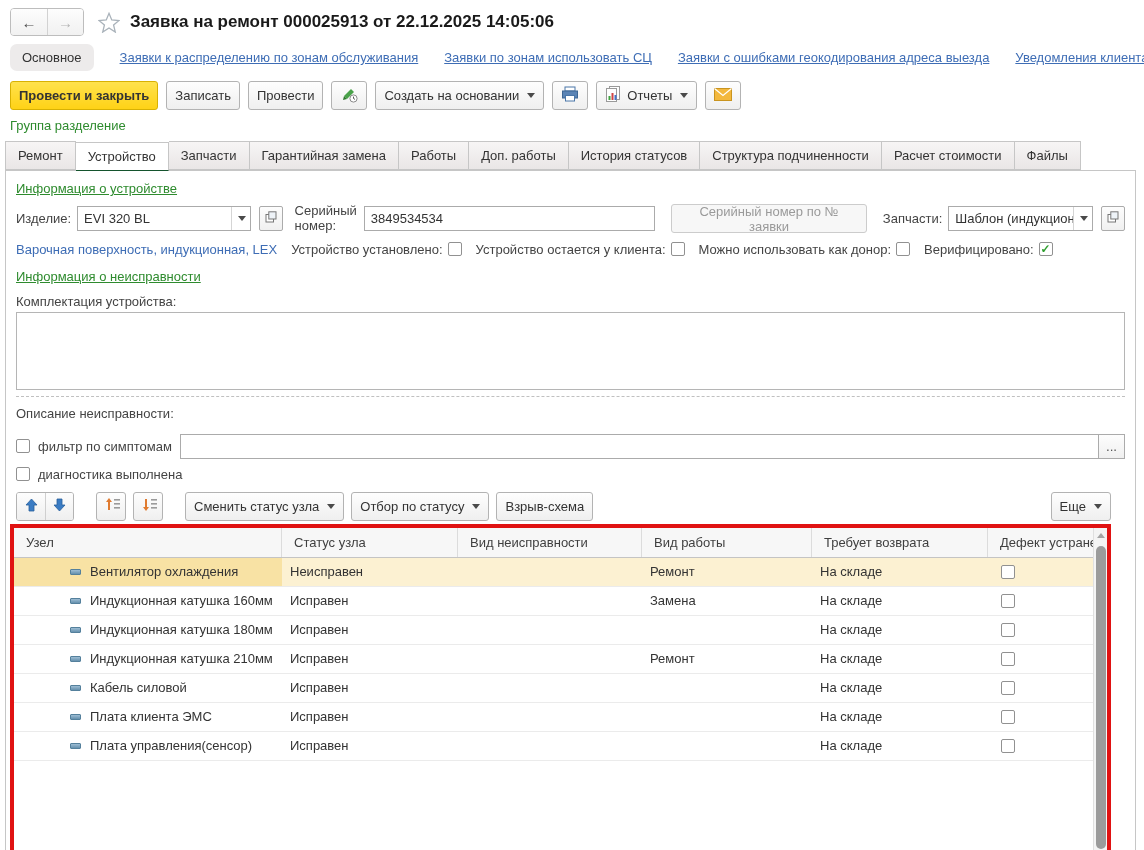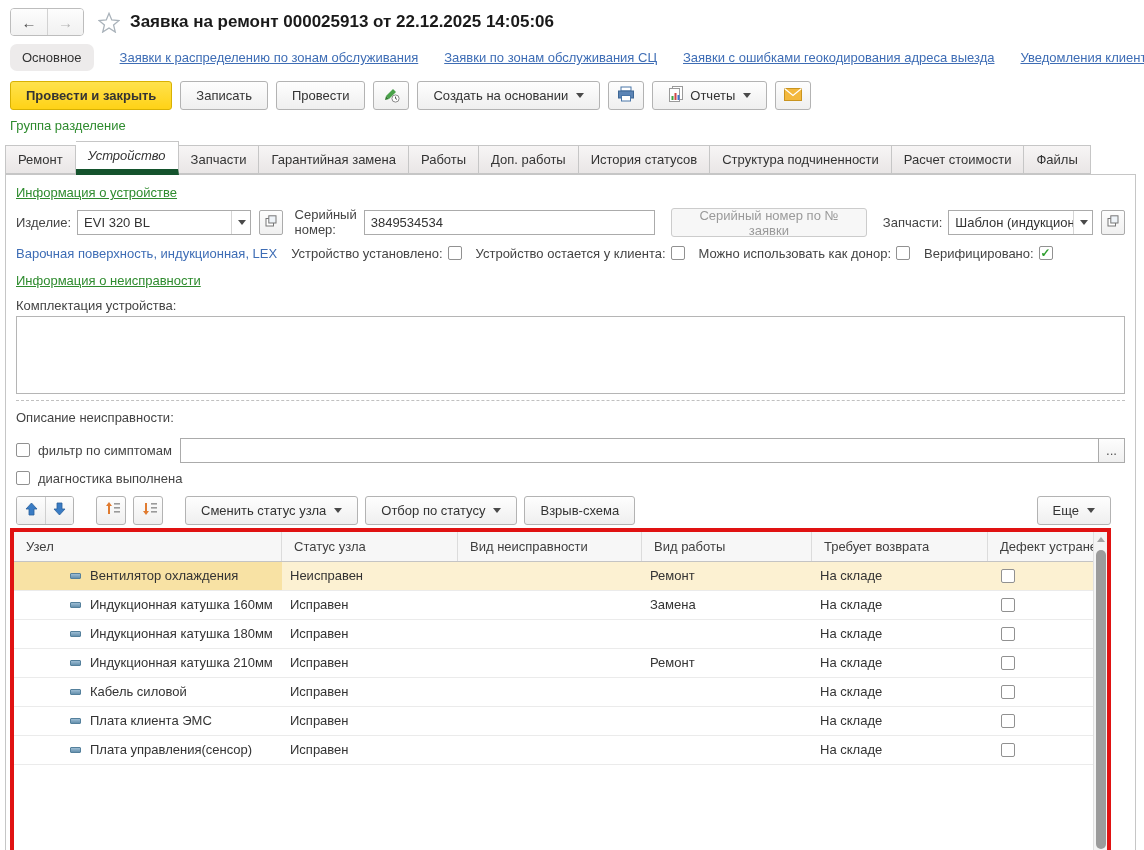--- a/index.html
+++ b/index.html
@@ -15,33 +15,33 @@
   .star { display:flex; align-items:center; margin-left:4px; }
   .page-title { font-size:17px; font-weight:bold; color:#1a1a1a; white-space:nowrap; }
 
   
   .navlinks { display:flex; align-items:center; gap:26px; padding:4px 0 6px 10px; white-space:nowrap; overflow:hidden; }
   .nav-chip { background:#edebeb; border-radius:7px; padding:6px 12px; color:#333; }
   .navlink { color:#3e6db5; text-decoration:underline; cursor:pointer; }
 
   
   .cmdbar { display:flex; align-items:center; gap:8px; padding:4px 0 6px 10px; }
-  .btn { display:inline-flex; align-items:center; gap:6px; background:linear-gradient(#fefefe,#efefef); border:1px solid #b3b3b3; border-radius:3px; padding:5px 15px; font-size:13px; color:#333; cursor:pointer; height:29px; }
+  .btn { display:inline-flex; align-items:center; gap:6px; background:linear-gradient(#fefefe,#efefef); border:1px solid #b3b3b3; border-radius:3px; padding:5px 8px; font-size:13px; color:#333; cursor:pointer; height:29px; }
   .btn-primary { background:linear-gradient(#ffe24d,#ffd216); border-color:#d8b103; font-weight:bold; }
   .btn-icon { padding:4px 8px; }
   .caret { width:0; height:0; border-left:4px solid transparent; border-right:4px solid transparent; border-top:5px solid #4a4a4a; display:inline-block; margin-left:2px; }
   .btn[disabled] { color:#9a9a9a; background:#f7f7f7; border-color:#cccccc; cursor:default; }
 
   .group-link { color:#2e8b2e; padding:2px 0 4px 10px; cursor:pointer; display:block; width:max-content; }
 
   
   .tabs { display:flex; margin:4px 8px 0 5px; border-bottom:1px solid #c6c6c6; align-items:flex-end; }
   .tab { padding:6px 12px; background:linear-gradient(#f7f5f5,#e9e6e6); border:1px solid #c6c6c6; border-left:none; cursor:pointer; white-space:nowrap; color:#333; }
   .tab:first-child { border-left:1px solid #c6c6c6; }
-  .tab.active { background:#fff; border-bottom:6px solid #14532d; margin-bottom:-1px; position:relative; z-index:2;font-style:italic; }
+  .tab.active { background:#fff; border-bottom:1px solid #14532d; margin-bottom:-1px; position:relative; z-index:2; }
 
   
   .panel { flex:1; min-height:0; margin:0 8px 0 5px; border:1px solid #c6c6c6; border-top:none; padding:8px 10px 0 10px; display:flex; flex-direction:column; }
   .sec-link { color:#2e8b2e; text-decoration:underline; cursor:pointer; display:block; width:max-content; margin:2px 0 8px 0; }
 
   .frow { display:flex; align-items:center; gap:6px; margin-bottom:8px; }
   .lbl { color:#444; white-space:nowrap; }
   .lbl2 { color:#444; line-height:1.15; }
   .combo { display:flex; align-items:center; border:1px solid #ababab; height:25px; background:#fff; }
   .combo .val { padding:0 6px; overflow:hidden; white-space:nowrap; flex:1; }
@@ -115,21 +115,21 @@
       <svg width="22" height="21" viewBox="0 0 24 23">
           <path d="M12 1.5 L15 8.7 L23 9.3 L17 14.2 L18.9 22 L12 17.6 L5.1 22 L7 14.2 L1 9.3 L9 8.7 Z" fill="#fff" stroke="#a9b2ba" stroke-width="1.4"></path>
         </svg>
     </span>
     <div class="page-title">Заявка на ремонт 000025913 от 22.12.2025 14:05:06</div>
   </div>
 
   <div class="navlinks">
     <div class="nav-chip">Основное</div>
     <a class="navlink">Заявки к распределению по зонам обслуживания</a>
-    <a class="navlink">Заявки по зонам обслуживания СЦ</a>
+    <a class="navlink">Заявки по зонам использовать СЦ</a>
     <a class="navlink">Заявки с ошибками геокодирования адреса выезда</a>
     <a class="navlink">Уведомления клиентам о и</a>
   </div>
 
   <div class="cmdbar">
     <button class="btn btn-primary">Провести и закрыть</button>
     <button class="btn">Записать</button>
     <button class="btn">Провести</button>
     <button class="btn btn-icon">
       <span>

